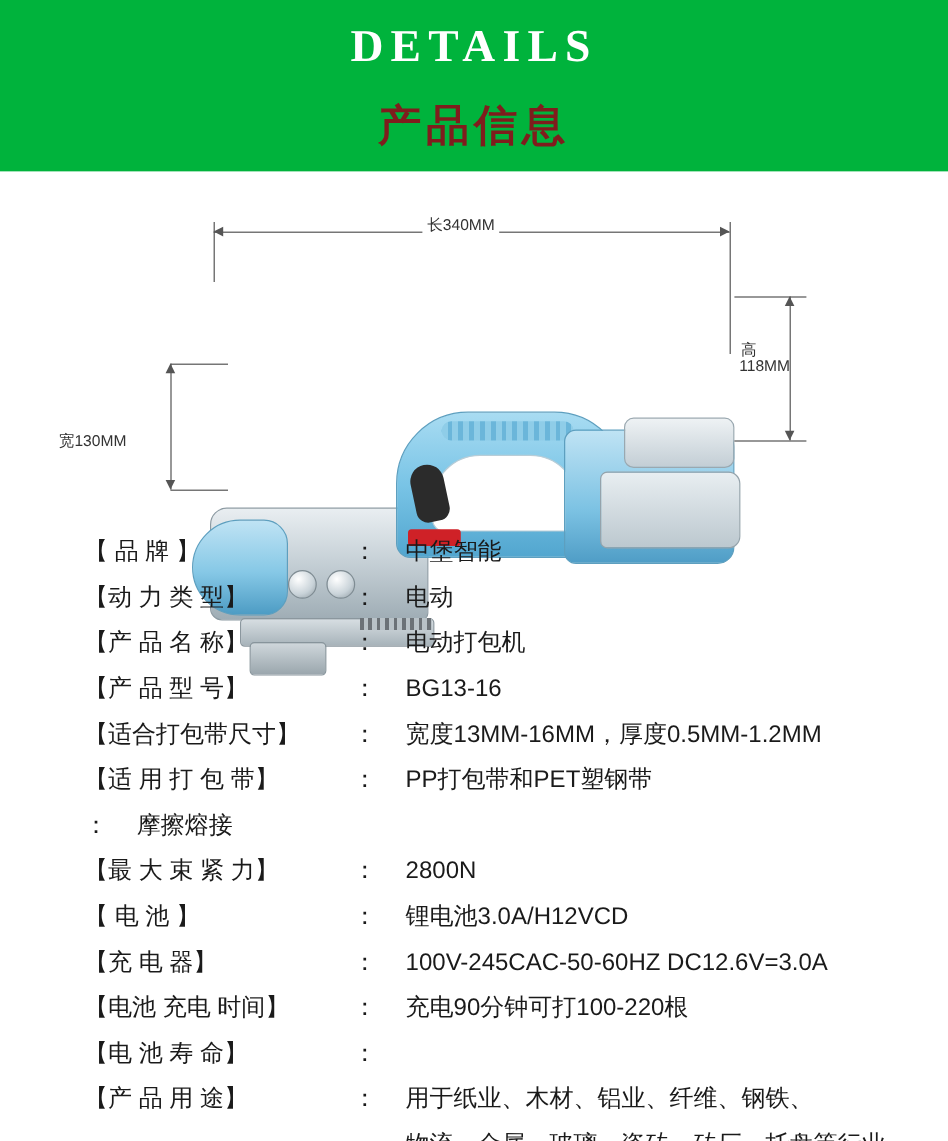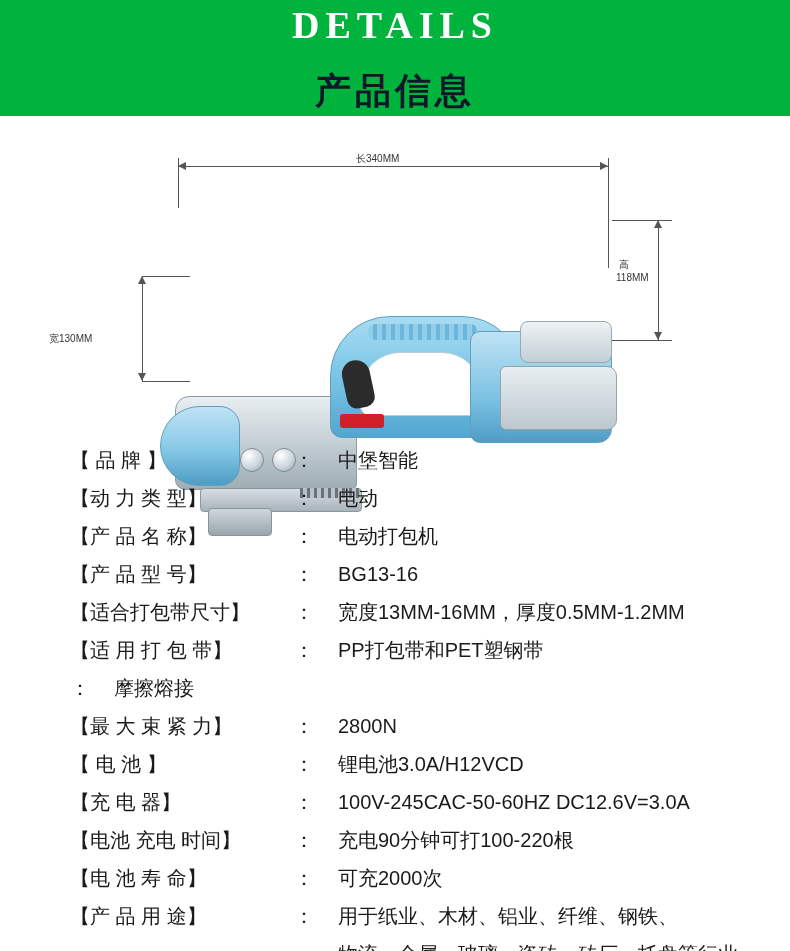--- a/index.html
+++ b/index.html
@@ -15,57 +15,57 @@
   }
   .page {
     position: relative;
     width: 790px;
     height: 951px;
   }
 
   
   .banner {
     width: 790px;
-    height: 116px;
+    height: 143px;
     background: #00b33c;
     display: flex;
     flex-direction: column;
     align-items: center;
     justify-content: center;
     box-sizing: border-box;
   }
   .banner-en {
     color: #ffffff;
     font-size: 38px;
     letter-spacing: 6px;
     font-weight: bold;
     line-height: 48px;
     font-family: "Liberation Serif", serif;
   }
   .banner-cn {
-    color: #0f172a;
+    color: #7f1d1d;
     font-size: 36px;
     letter-spacing: 4px;
     font-weight: bold;
     line-height: 48px;
     margin-top: 18px;
     text-align: center;
   }
 
   
   .figure {
     position: relative;
     width: 790px;
     height: 315px;
     background: #ffffff;
   }
 
   .dim-label {
     position: absolute;
-    font-size: 10px;
+    font-size: 13px;
     color: #333333;
     font-family: "Liberation Sans", sans-serif;
     white-space: nowrap;
   }
   .dim-line {
     position: absolute;
     background: #555555;
   }
   .h-line { height: 1px; }
   .v-line { width: 1px; }
@@ -350,21 +350,20 @@
 
     <div class="spec-row">
       <div class="spec-key">【电池 充电 时间】</div>
       <div class="spec-sep">：</div>
       <div class="spec-val">充电90分钟可打100-220根</div>
     </div>
 
     <div class="spec-row">
       <div class="spec-key">【电 池 寿 命】</div>
       <div class="spec-sep">：</div>
-      <div class="spec-val">可充2000次</div>
     </div>
 
     <div class="spec-row">
       <div class="spec-key">【产  品  用  途】</div>
       <div class="spec-sep">：</div>
       <div class="spec-val">用于纸业、木材、铝业、纤维、钢铁、
 物流、金属、玻璃、瓷砖、砖厂、托盘等行业</div>
     </div>
 
   </div>

